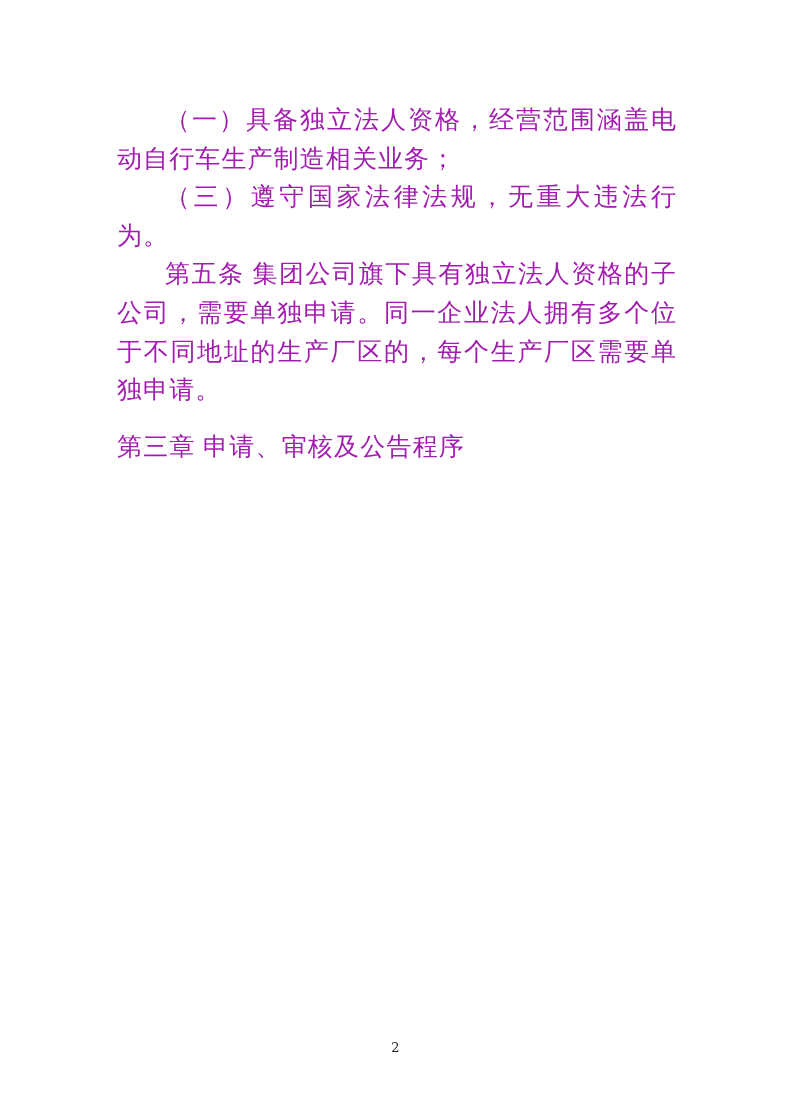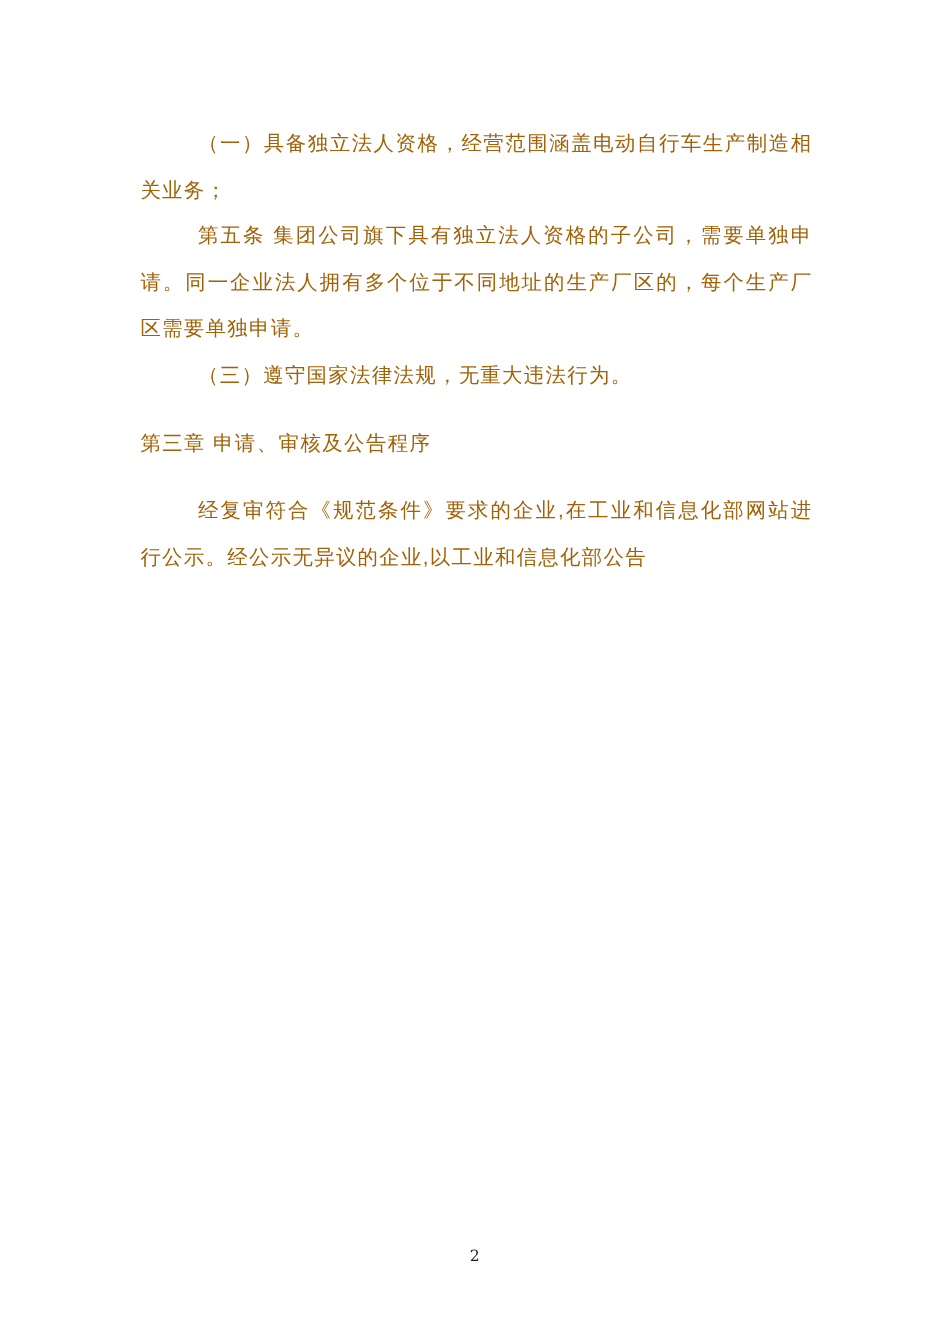--- a/index.html
+++ b/index.html
@@ -1,34 +1,33 @@
 <!DOCTYPE html>
 <html><head>
 <meta charset="utf-8">
 <style>
   html, body { margin: 0; padding: 0; background: #ffffff; }
   body { width: 791px; height: 1117px; position: relative; overflow: hidden; }
   .page {
     position: absolute; left: 117px; top: 101px; width: 560px;
-    font-family: Liberation Sans, sans-serif;
-    font-size: 17px; color: #a16207; line-height: 38.6px;
+    font-family: Liberation Serif, serif;
+    font-size: 25px; color: #a21caf; line-height: 38.6px;
     letter-spacing: 1.1px;
   }
   .p { margin: 0; text-align: justify; text-align-last: left; }
   .indent { text-indent: 48px; }
   .heading { text-align: right; margin: 18px 0 18px 0; letter-spacing: 1.2px; }
   .page-number {
     position: absolute; left: 0; width: 791px; top: 1040px; text-align: center;
     font-family: "DejaVu Serif", "Liberation Serif", serif; font-size: 13px; color: #222;
   }
 </style>
 </head>
 <body>
 
 <div class="page">
   <p class="p indent">（一）具备独立法人资格，经营范围涵盖电动自行车生产制造相关业务；</p>
+  <p class="p indent">（三）遵守国家法律法规，无重大违法行为。</p>
   <p class="p indent">第五条 集团公司旗下具有独立法人资格的子公司，需要单独申请。同一企业法人拥有多个位于不同地址的生产厂区的，每个生产厂区需要单独申请。</p>
-  <p class="p indent">（三）遵守国家法律法规，无重大违法行为。</p>
   <p class="p heading">第三章  申请、审核及公告程序</p>
-  <p class="p indent">经复审符合《规范条件》要求的企业,在工业和信息化部网站进行公示。经公示无异议的企业,以工业和信息化部公告</p>
 </div>
 
 <div class="page-number">2</div>
 
 </body></html>

